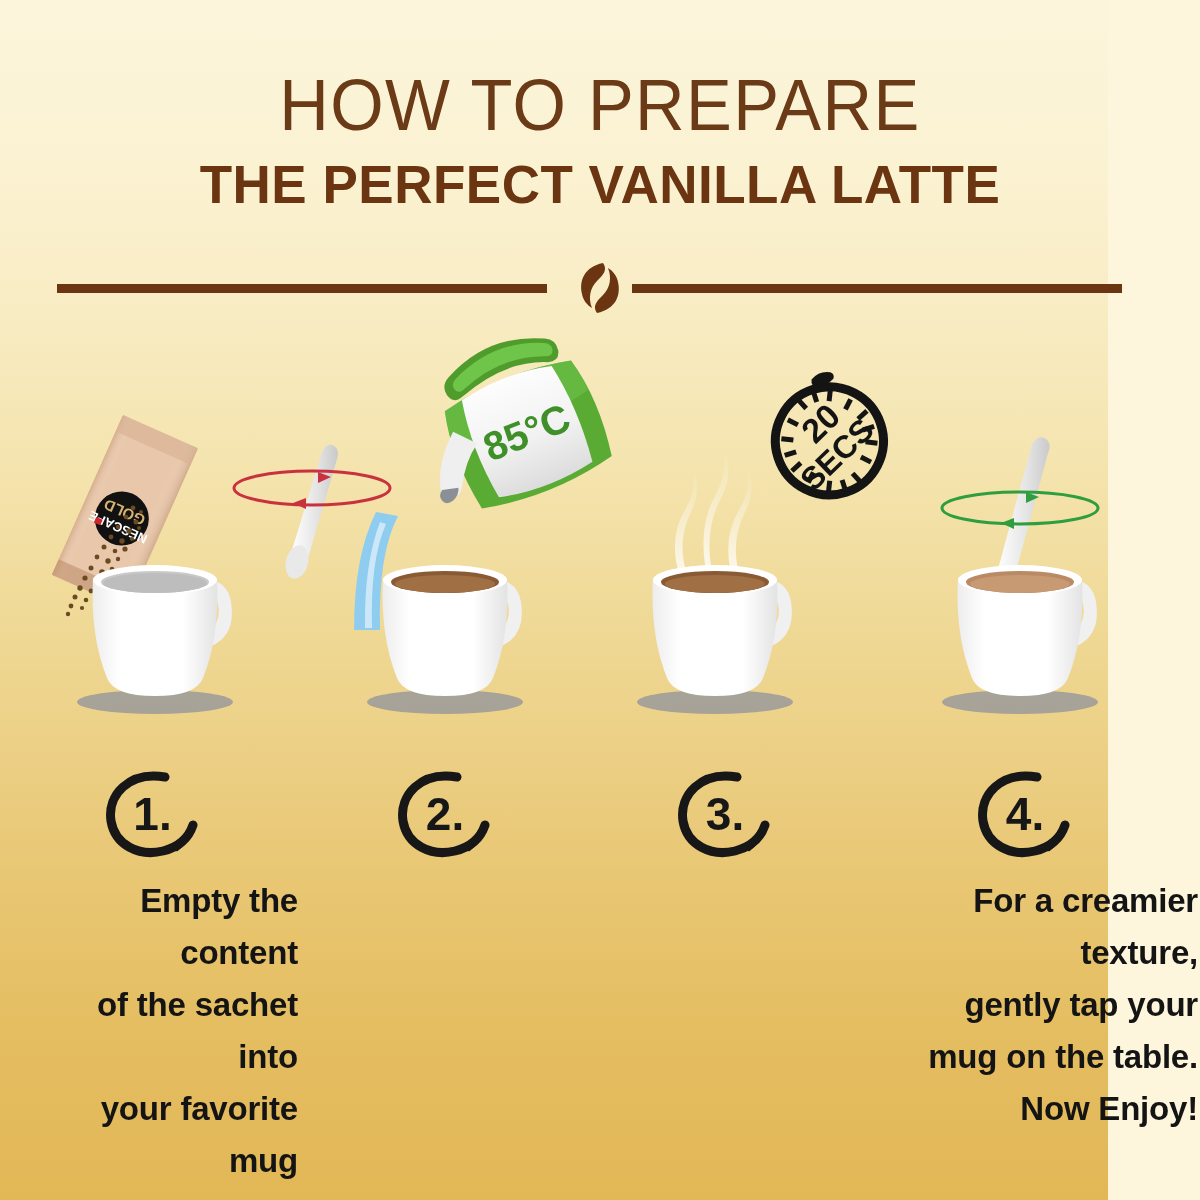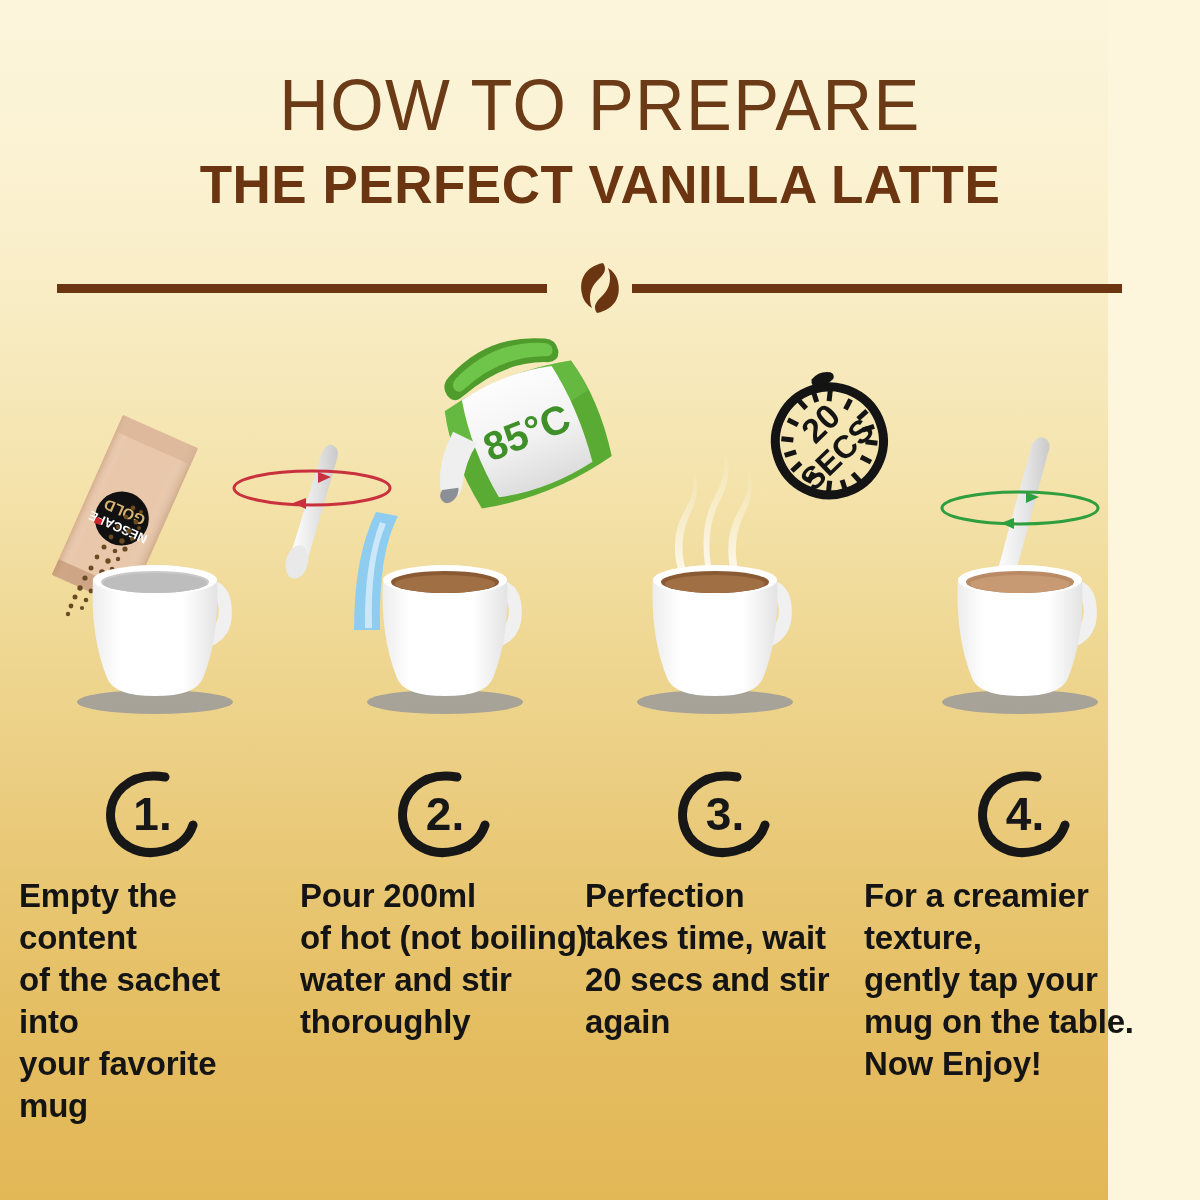--- a/index.html
+++ b/index.html
@@ -62,23 +62,23 @@
 
   .numwrap{position:absolute;top:765px;left:0;width:100%;height:95px;}
   .numwrap svg{display:block;margin:0 auto;}
   .num{
     position:absolute;left:0;top:0;width:100%;text-align:center;
     font-size:46px;font-weight:bold;color:#171717;
     font-family:"Liberation Sans Narrow","Liberation Sans",sans-serif;
   }
 
   .cap{
-    position:absolute;top:875px;left:0;width:100%;
-    text-align:left;color:#141414;font-weight:bold;
-    font-size:33px;line-height:42px;letter-spacing:-0.2px;
+    position:absolute;top:875px;left:12px;width:100%;
+    text-align:right;color:#141414;font-weight:bold;
+    font-size:33px;line-height:52px;letter-spacing:-0.2px;
     font-family:"Liberation Sans Narrow","Liberation Sans",sans-serif;
     white-space:pre-line;
   }
   .col.c1 .cap{padding:0 14px;box-sizing:border-box;}
   .col.c4 .cap{padding:0 4px;box-sizing:border-box;}
 </style>
 </head>
 <body>
 
 <div id="poster">
@@ -249,24 +249,20 @@
           </g>
         </svg>
       </div>
       <div class="numwrap">
         <svg width="120" height="95" viewBox="0 0 120 95">
           <path d="M72 12 C36 6 14 30 18 56 C22 80 46 92 70 86 C86 82 96 72 100 60" fill="none" stroke="#171717" stroke-width="9" stroke-linecap="round"></path>
           <path d="M100 60 C98 70 92 79 84 85" fill="none" stroke="#171717" stroke-width="2.5" stroke-linecap="round"></path>
         </svg>
         <div class="num" style="top:22px">2.</div>
       </div>
-      <div class="cap">Pour 200ml
-of hot (not boiling)
-water and stir
-thoroughly</div>
     </div>
 
     <div class="col c3">
       <div class="art">
         <svg width="280" height="370" viewBox="0 0 280 370">
           <defs>
             <linearGradient id="mugG3" x1="0" y1="0" x2="1" y2="0">
               <stop offset="0%" stop-color="#ededed"></stop>
                 <stop offset="22%" stop-color="#ffffff"></stop>
               <stop offset="72%" stop-color="#ffffff"></stop>
@@ -321,24 +317,20 @@
           </g>
         </svg>
       </div>
       <div class="numwrap">
         <svg width="120" height="95" viewBox="0 0 120 95">
           <path d="M72 12 C36 6 14 30 18 56 C22 80 46 92 70 86 C86 82 96 72 100 60" fill="none" stroke="#171717" stroke-width="9" stroke-linecap="round"></path>
           <path d="M100 60 C98 70 92 79 84 85" fill="none" stroke="#171717" stroke-width="2.5" stroke-linecap="round"></path>
         </svg>
         <div class="num" style="top:22px">3.</div>
       </div>
-      <div class="cap">Perfection
-takes time, wait
-20 secs and stir
-again</div>
     </div>
 
     <div class="col c4">
       <div class="art">
         <svg width="330" height="370" viewBox="0 0 330 370">
           <defs>
             <linearGradient id="mugG4" x1="0" y1="0" x2="1" y2="0">
               <stop offset="0%" stop-color="#ededed"></stop>
                 <stop offset="22%" stop-color="#ffffff"></stop>
               <stop offset="72%" stop-color="#ffffff"></stop>

